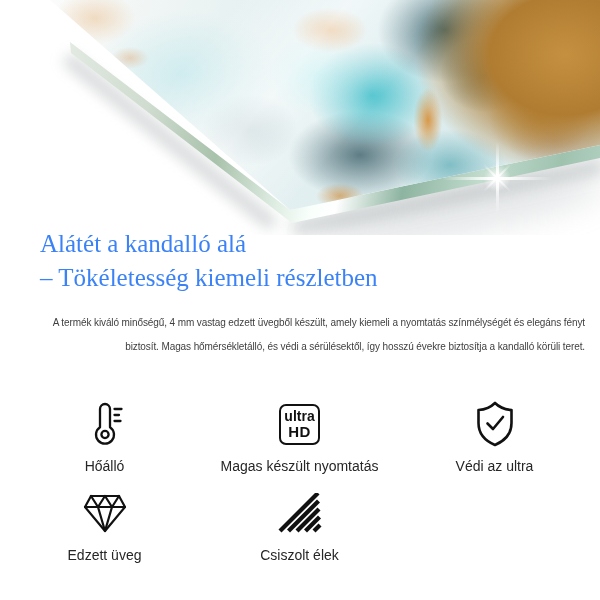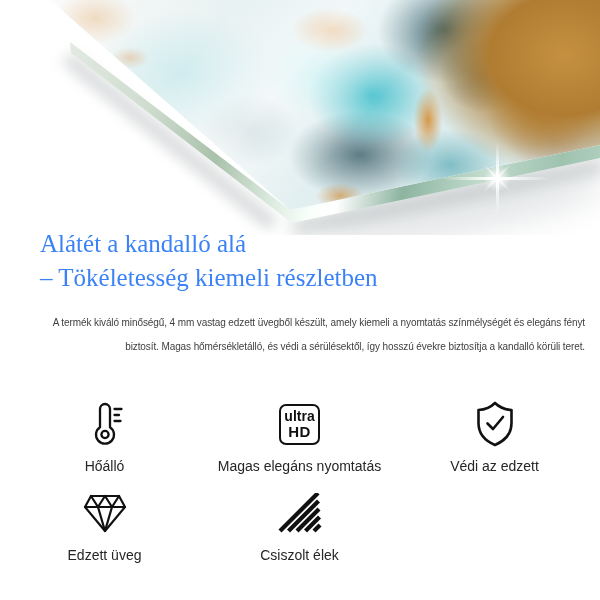--- a/index.html
+++ b/index.html
@@ -109,31 +109,31 @@
     <span class="label">Hőálló</span>
   </div>
 
   <div class="feature">
     <div class="icon-wrap">
       <div class="uhd-box">
         <span class="uhd-small">ultra</span>
         <span class="uhd-big">HD</span>
       </div>
     </div>
-    <span class="label">Magas elegáns nyomtatás</span>
+    <span class="label">Magas készült nyomtatás</span>
   </div>
 
   <div class="feature">
     <div class="icon-wrap">
       <svg width="44" height="48" viewBox="0 0 44 48">
         <path class="stroke" style="stroke-width:2.6" d="M22 3 C26.5 7.5 32.5 9.6 38.5 10 V23 C38.5 33.5 31.5 41 22 45 C12.5 41 5.5 33.5 5.5 23 V10 C11.5 9.6 17.5 7.5 22 3 Z"></path>
         <polyline class="stroke" style="stroke-width:2.6" points="14.5,23.5 20,29 30,17"></polyline>
       </svg>
     </div>
-    <span class="label">Védi az edzett</span>
+    <span class="label">Védi az ultra</span>
   </div>
 
   <div class="feature">
     <div class="icon-wrap">
       <svg width="46" height="42" viewBox="0 0 46 42">
         <path class="stroke" style="stroke-width:2.2" d="M9 4 L37 4 L43 15 L23 39 L3 15 Z"></path>
         <path class="stroke" style="stroke-width:2.2" d="M3 15 L43 15 M9 4 L16 15 L23 4 L30 15 L37 4 M16 15 L23 39 M30 15 L23 39"></path>
       </svg>
     </div>
     <span class="label">Edzett üveg</span>

